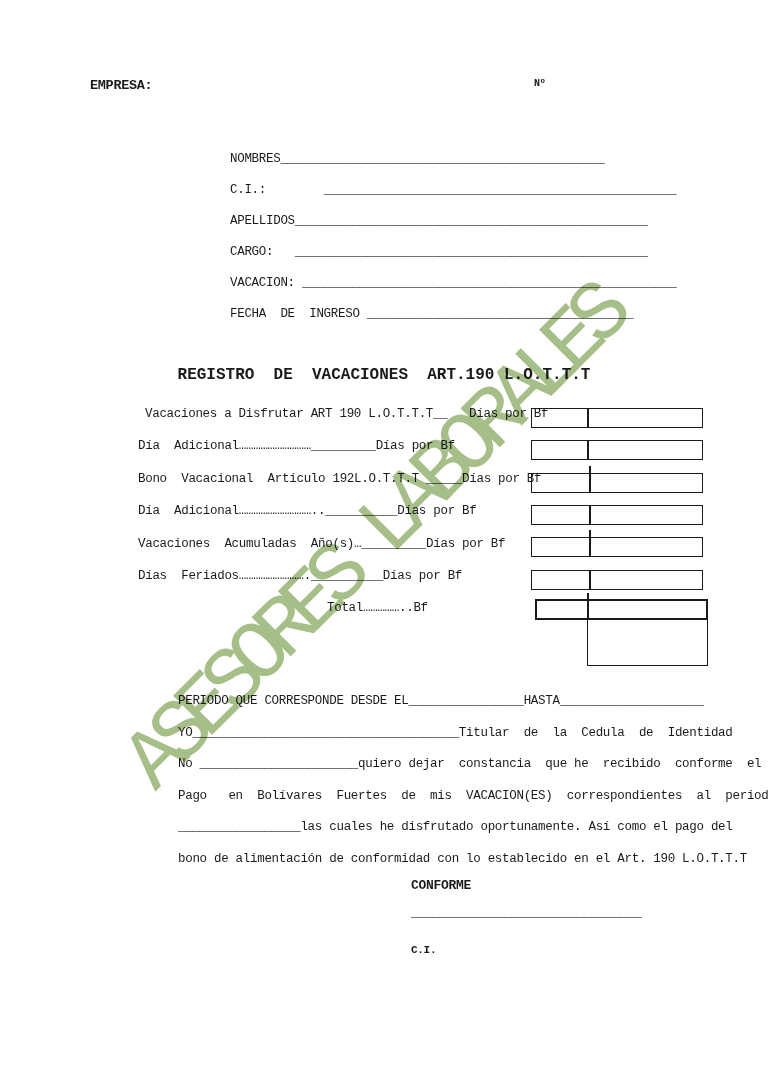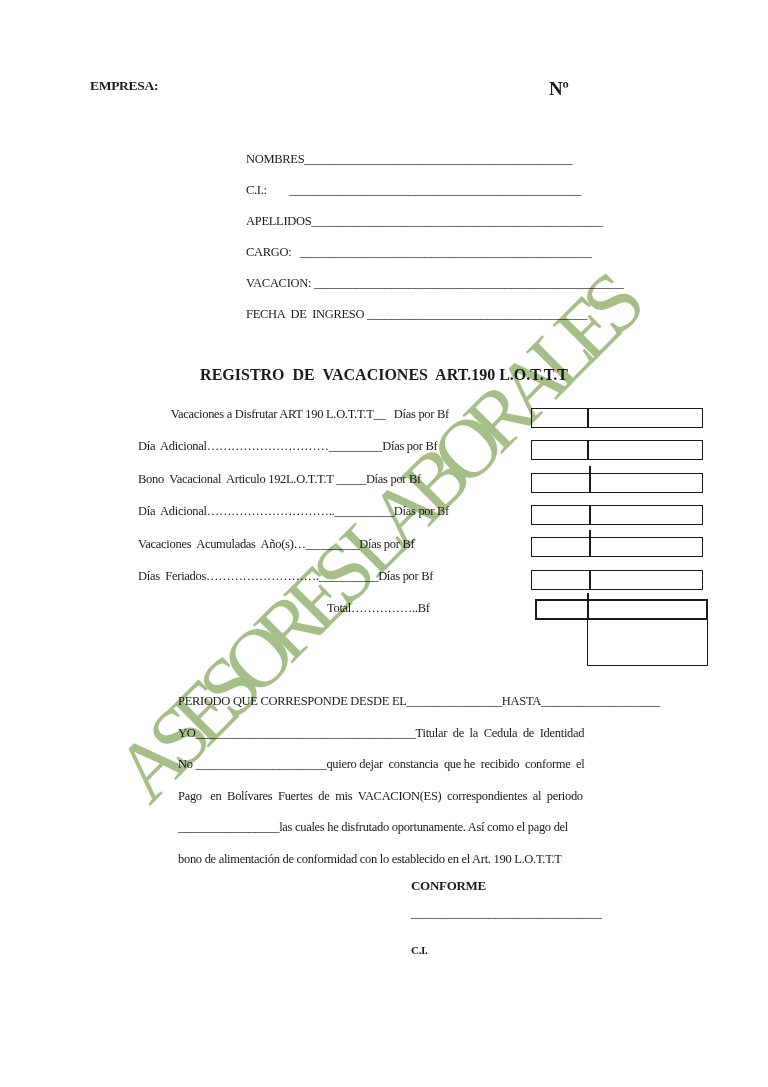--- a/index.html
+++ b/index.html
@@ -1,29 +1,29 @@
 <!DOCTYPE html>
 <html><head>
 <meta charset="utf-8">
 <style>
   html,body{margin:0;padding:0;background:#ffffff;}
   .page{
     position:relative;width:768px;height:960px;background:#ffffff;
-    font-family:Liberation Serif, serif;
+    font-family:Liberation Mono, monospace;
     font-size:12.5px;letter-spacing:-0.3px;color:#1b1b1b;overflow:hidden;
   }
   .abs{position:absolute;}
   .t{white-space:pre;}
   .b{font-weight:bold;}
 
   .hdr-empresa{left:90px;top:78px;font-size:13.5px;}
-  .hdr-num{left:549px;top:78px;font-size:19px;}
+  .hdr-num{left:534px;top:78px;font-size:10px;}
 
   .fields{left:230px;top:152px;}
-  .frow{height:31px;margin-left:16px;}
+  .frow{height:31px;}
 
   .title{left:0;top:366px;width:768px;text-align:center;font-size:16px;letter-spacing:0;}
 
   .vac{left:138px;top:398px;}
   .vrow{height:32.4px;line-height:32.4px;}
   .vrow.first{padding-left:7px;text-align:right;}
   .vrow.total{padding-left:189px;}
 
   .boxes{left:531px;top:408px;width:200px;height:270px;}
   .vbox{position:absolute;box-sizing:border-box;width:172px;height:20px;

